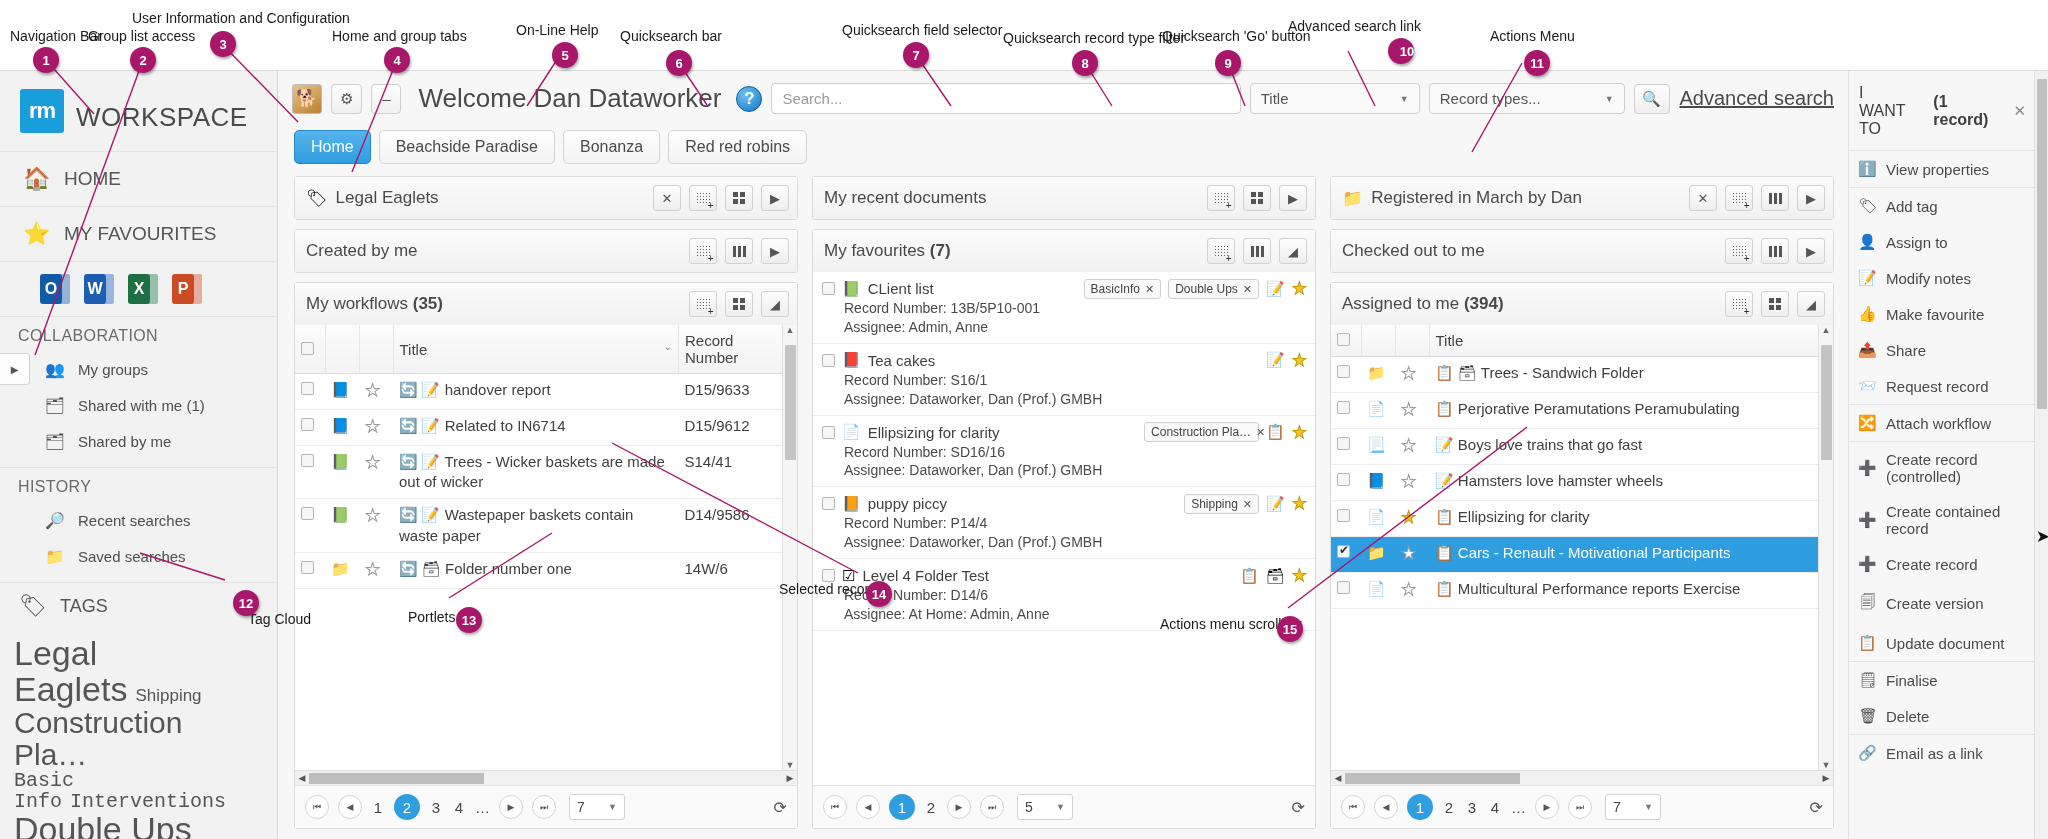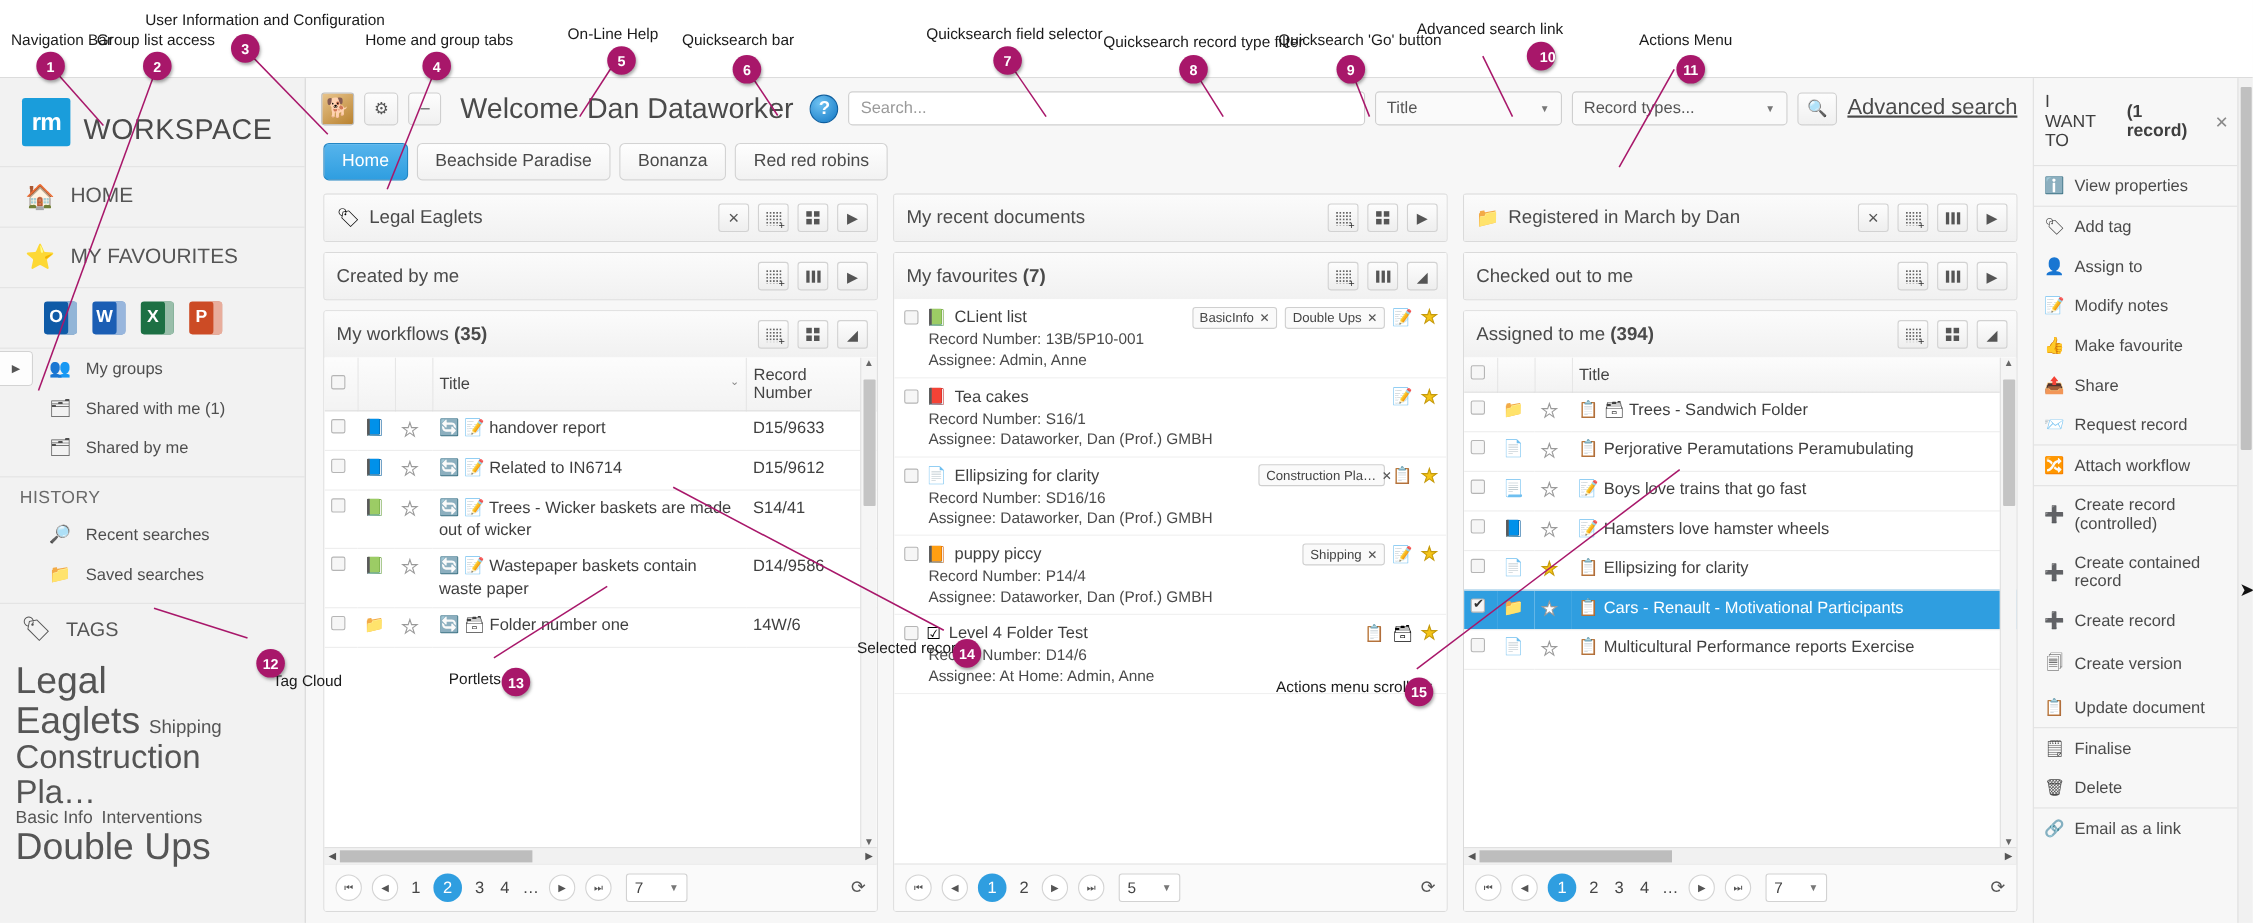--- a/index.html
+++ b/index.html
@@ -75,21 +75,21 @@
     background:#fdfdfd; border:1px solid #d3d3d3; border-left:none;
     border-radius:0 4px 4px 0; display:flex; align-items:center; justify-content:center;
     font-size:10px; color:#555;
   }
   .sec-div { border-top:1px solid #e3e3e3; margin-top:8px; }
   .tagcloud { padding:10px 16px 10px 14px; line-height:1.05; }
   .tagcloud a { color:#555; text-decoration:none; margin-right:8px; display:inline; }
   .tg-xl { font-size:34px; }
   .tg-lg { font-size:30px; }
   .tg-md { font-size:17px; }
-  .tg-sm { font-size:16px; }
+  .tg-sm { font-size:20px;font-family:Liberation Mono, monospace; }
 
   
   .main { flex:1 1 auto; display:flex; flex-direction:column; min-width:0; background:#f7f7f7; }
   .topbar { display:flex; align-items:center; gap:9px; padding:12px 14px 6px 14px; }
   .avatar {
     width:30px; height:30px; border:1px solid #bdbdbd; border-radius:3px;
     background:linear-gradient(145deg,#e8c48c,#b9822f); overflow:hidden;
     display:flex; align-items:center; justify-content:center; font-size:17px;
   }
   .sq-btn {
@@ -269,20 +269,21 @@
           <span>W</span>
         </div>
       <div class="office-ic" style="background:#1d7044">
           <span>X</span>
         </div>
       <div class="office-ic" style="background:#cc4b25">
           <span>P</span>
         </div>
     </div>
 
+    <div class="sec-title">COLLABORATION</div>
     <div class="sub-row">
       <div class="group-expander">▶</div>
       <span class="ico">👥</span>
       <span>My groups</span>
     </div>
     <div class="sub-row">
       <span class="ico">🗂</span>
       <span>Shared with me (1)</span>
     </div>
     <div class="sub-row">

